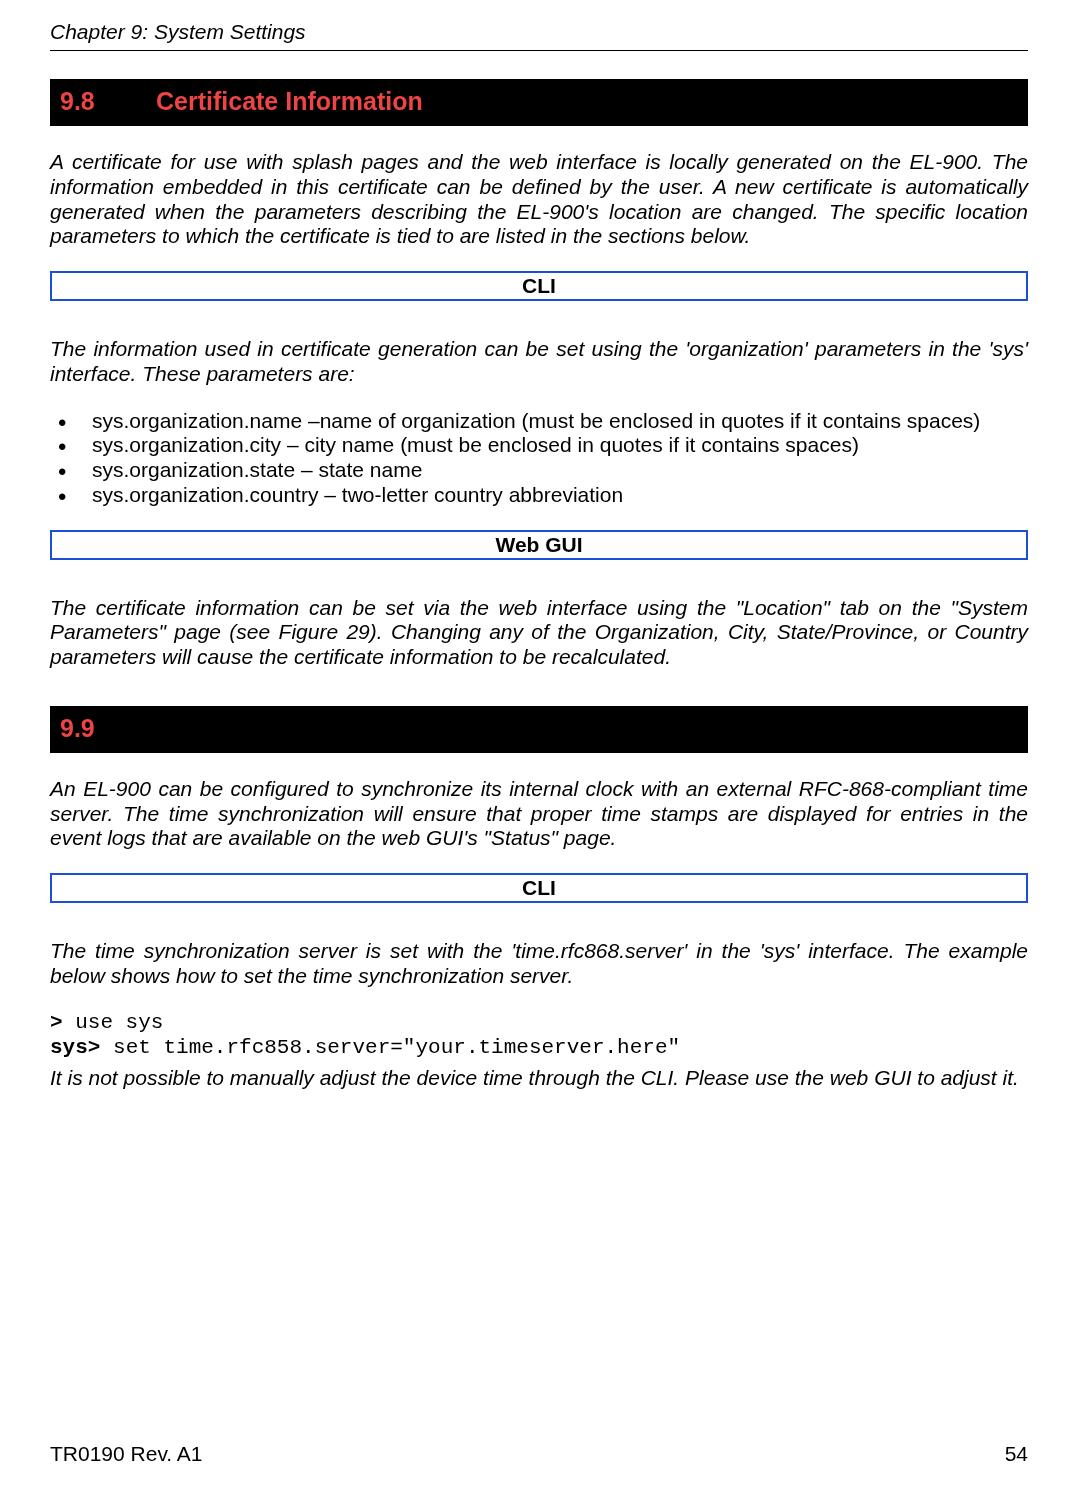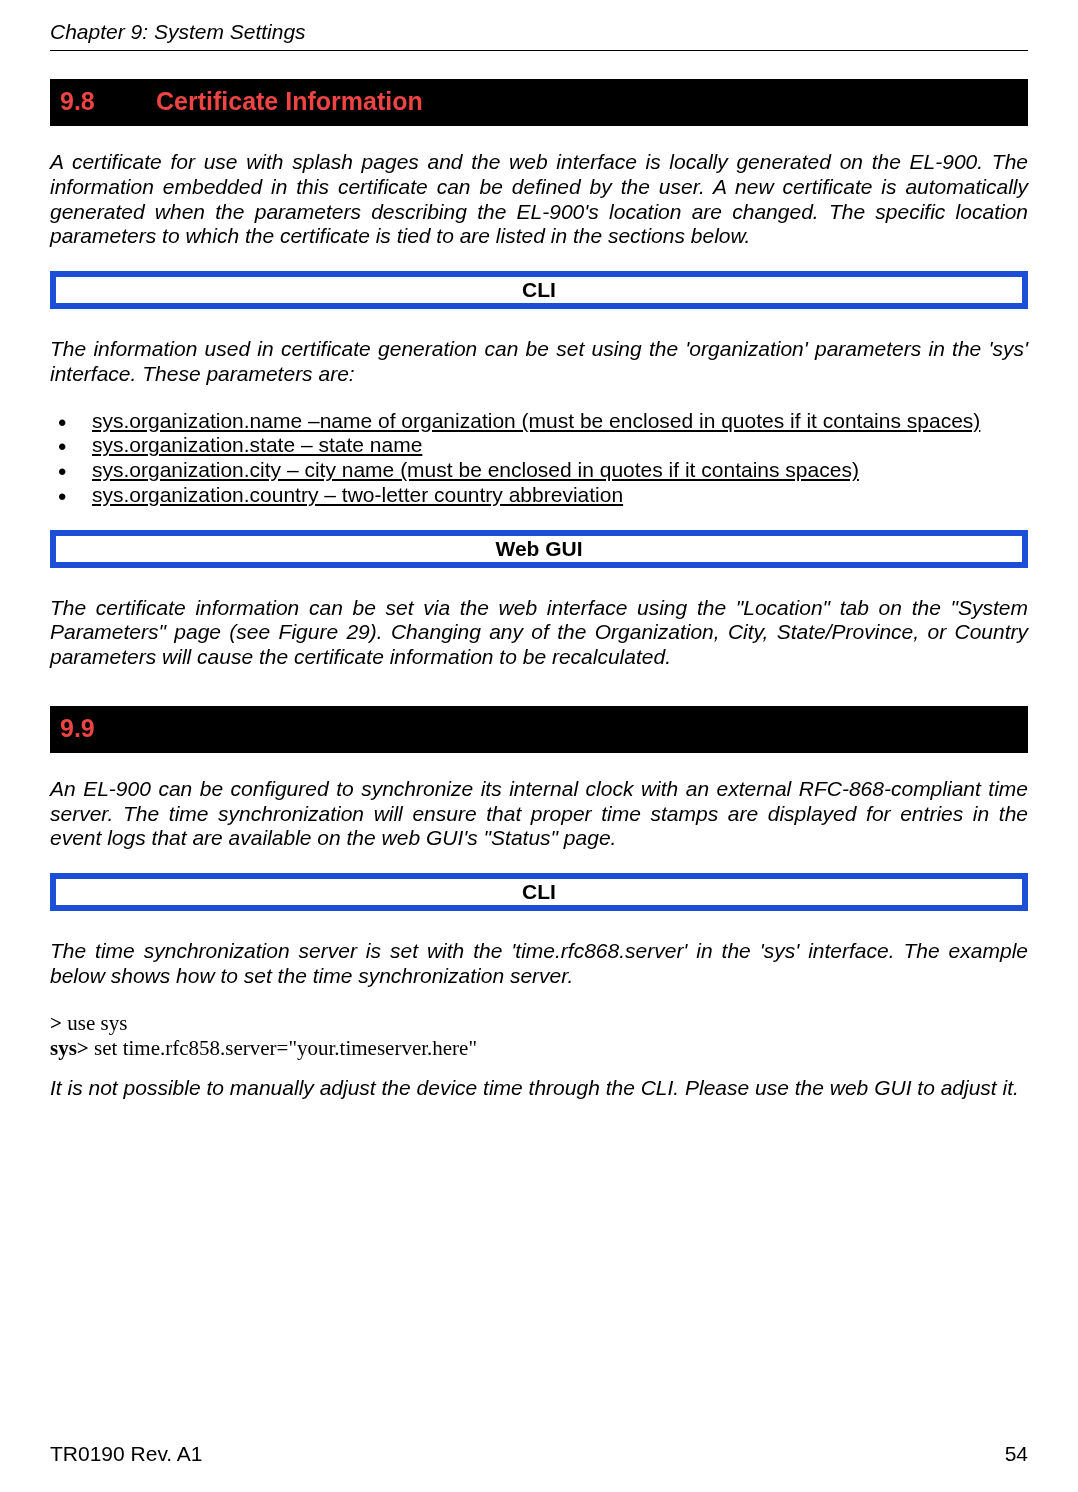--- a/index.html
+++ b/index.html
@@ -42,50 +42,49 @@
       width: 96px;
     }
     .body-text {
       font-size: 21px;
       line-height: 1.18;
       text-align: justify;
       margin-bottom: 22px;
       font-style: italic;
     }
     .subsection-heading {
-      border: 6px solid #1d4ed8;
+      border: 2px solid #1d4ed8;
       text-align: center;
       font-weight: bold;
       font-size: 21px;
       padding: 1px 0;
-      margin-bottom: 28px;
+      margin-bottom: 36px;
     }
     .bullet-list {
       list-style: none;
       margin-bottom: 22px;
       font-size: 21px;
     }
     .bullet-list li {
       position: relative;
       padding-left: 42px;
       line-height: 1.18;
       text-align: justify;
-      text-decoration: underline;
     }
     .bullet-list li::before {
       content: "•";
       position: absolute;
       left: 8px;
       font-size: 24px;
     }
     .code-block {
-      font-family: Liberation Serif, serif;
+      font-family: Liberation Mono, monospace;
       font-size: 21px;
       line-height: 1.18;
-      margin-bottom: 16px;
+      margin-bottom: 6px;
     }
     .code-prompt {
       font-weight: bold;
     }
     .footer {
       position: absolute;
       bottom: 26px;
       left: 50px;
       right: 50px;
       display: flex;
@@ -105,22 +104,22 @@
 </div>
 
 <p class="body-text">A certificate for use with splash pages and the web interface is locally generated on the EL-900. The information embedded in this certificate can be defined by the user. A new certificate is automatically generated when the parameters describing the EL-900's location are changed. The specific location parameters to which the certificate is tied to are listed in the sections below.</p>
 
 <div class="subsection-heading">CLI</div>
 
 <p class="body-text">The information used in certificate generation can be set using the 'organization' parameters in the 'sys' interface. These parameters are:</p>
 
 <ul class="bullet-list">
   <li>sys.organization.name –name of organization (must be enclosed in quotes if it contains spaces)</li>
+  <li>sys.organization.city – city name (must be enclosed in quotes if it contains spaces)</li>
   <li>sys.organization.state – state name</li>
-  <li>sys.organization.city – city name (must be enclosed in quotes if it contains spaces)</li>
   <li>sys.organization.country – two-letter country abbreviation</li>
 </ul>
 
 <div class="subsection-heading">Web GUI</div>
 
 <p class="body-text" style="margin-bottom:36px">The certificate information can be set via the web interface using the "Location" tab on the "System Parameters" page (see Figure 29). Changing any of the Organization, City, State/Province, or Country parameters will cause the certificate information to be recalculated.</p>
 
 <div class="section-heading">
   <span class="section-number">9.9</span>
 </div>

